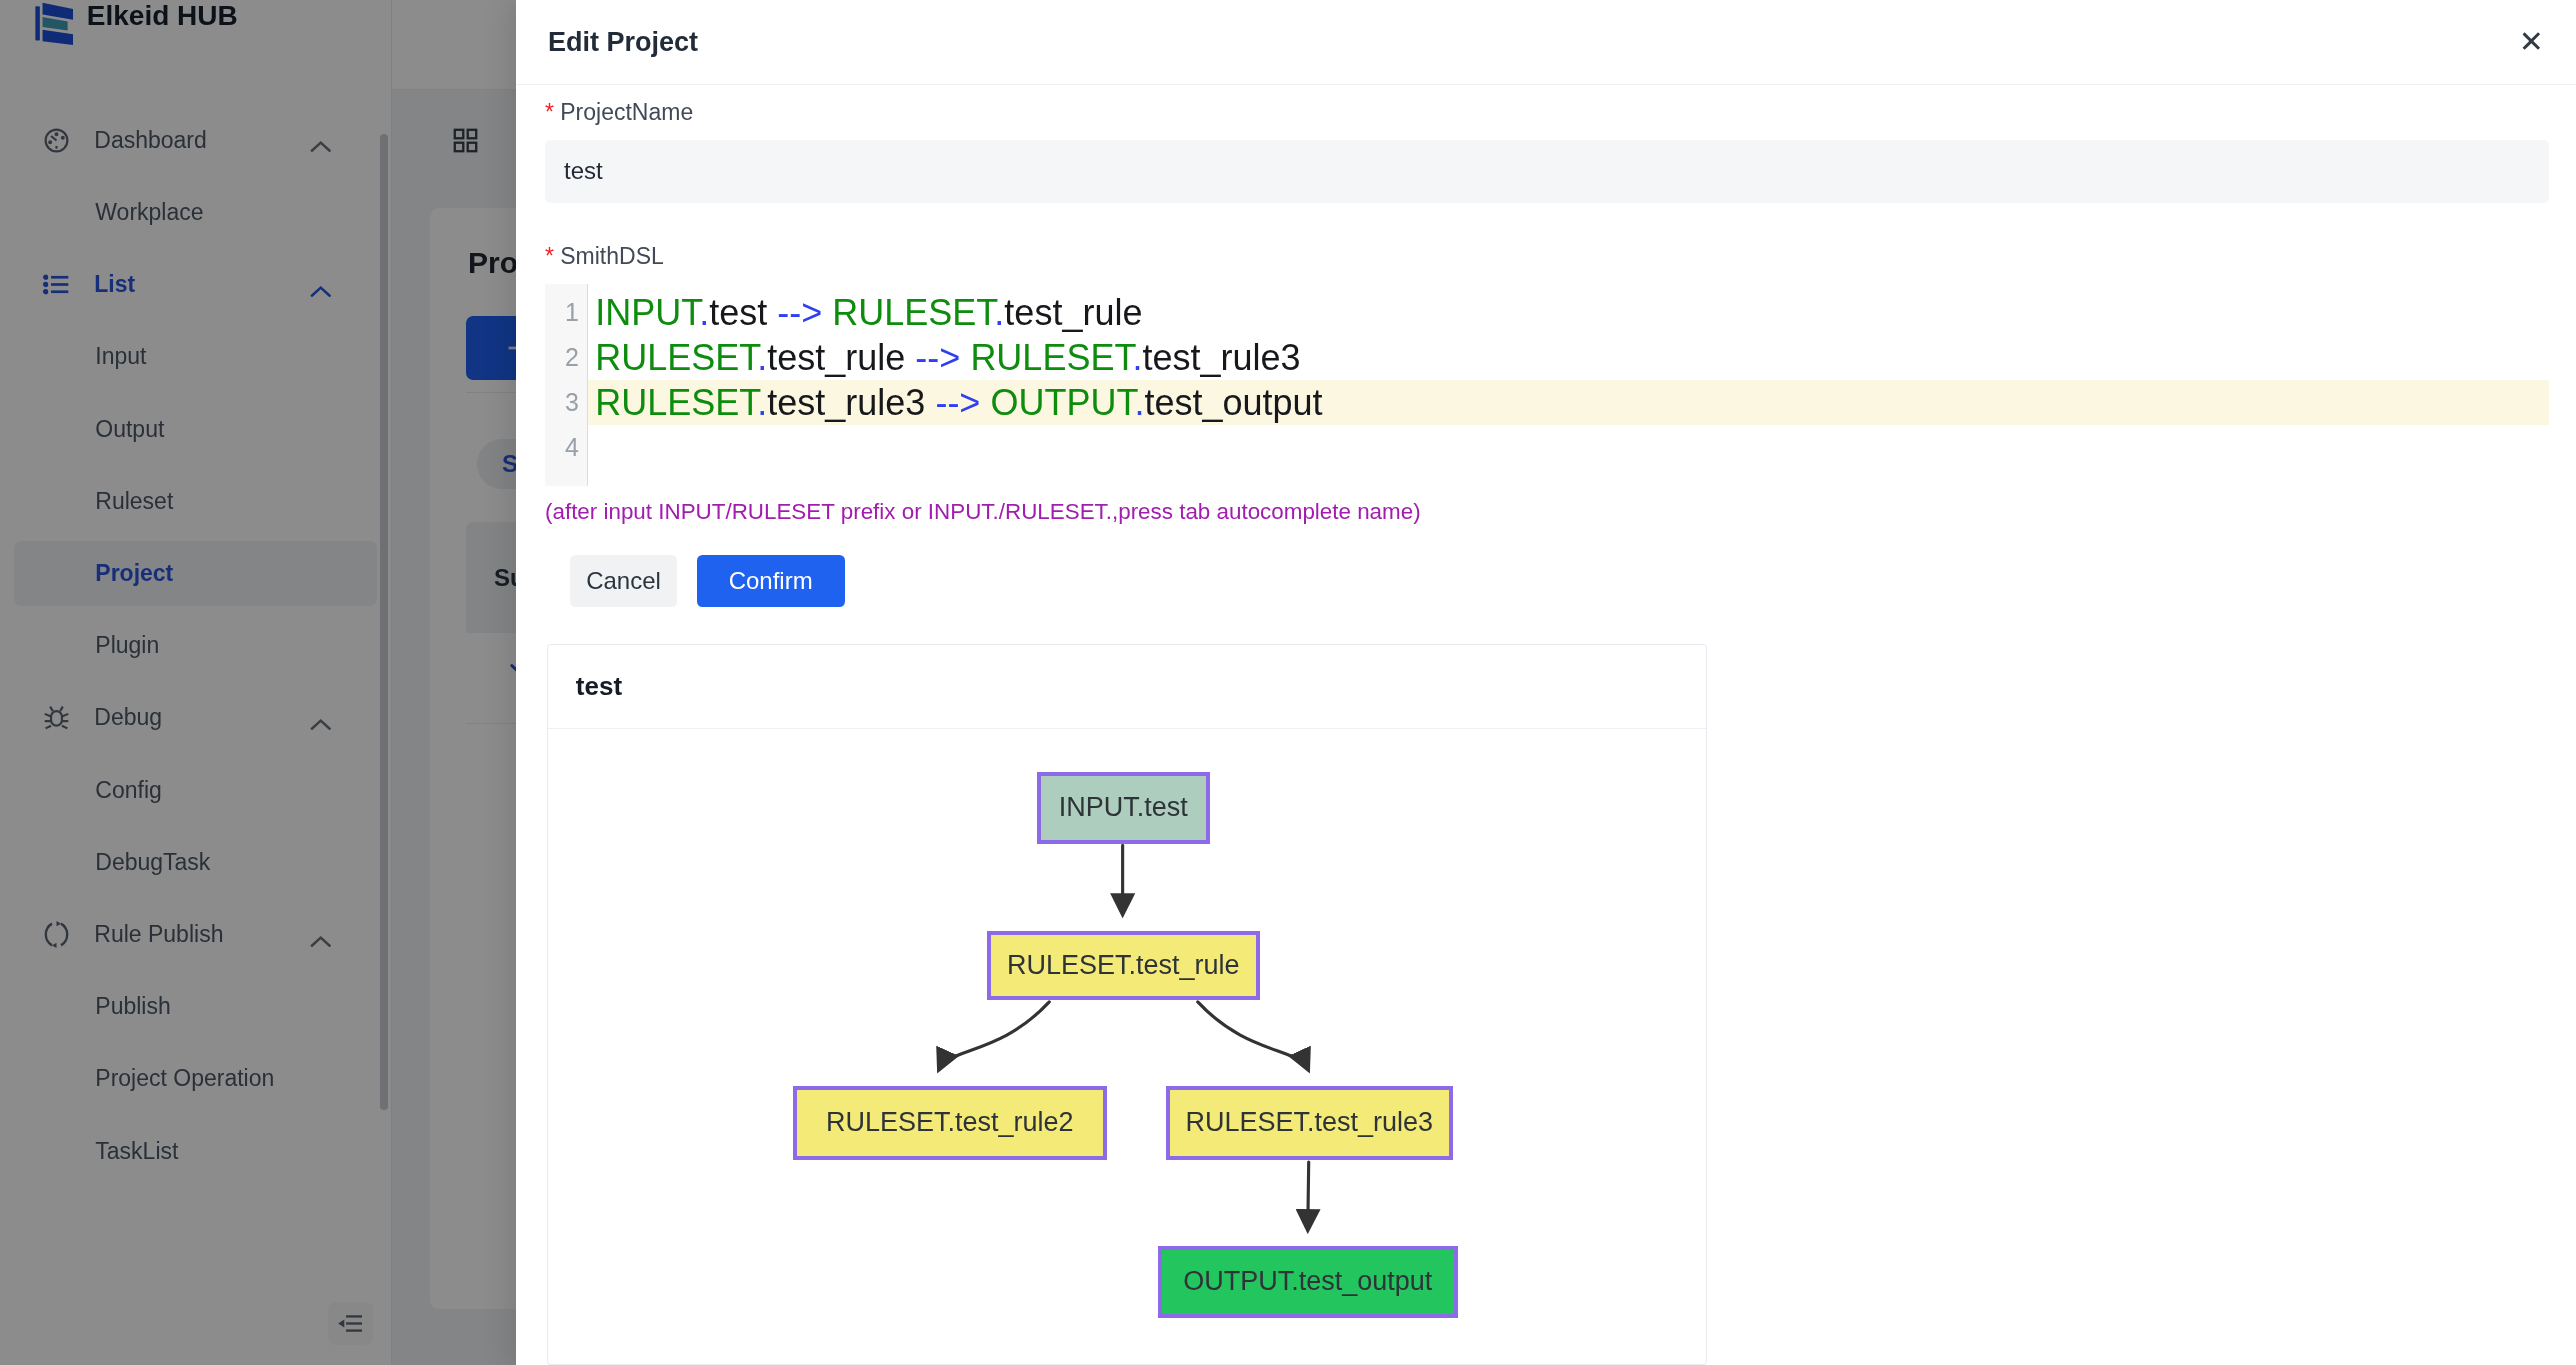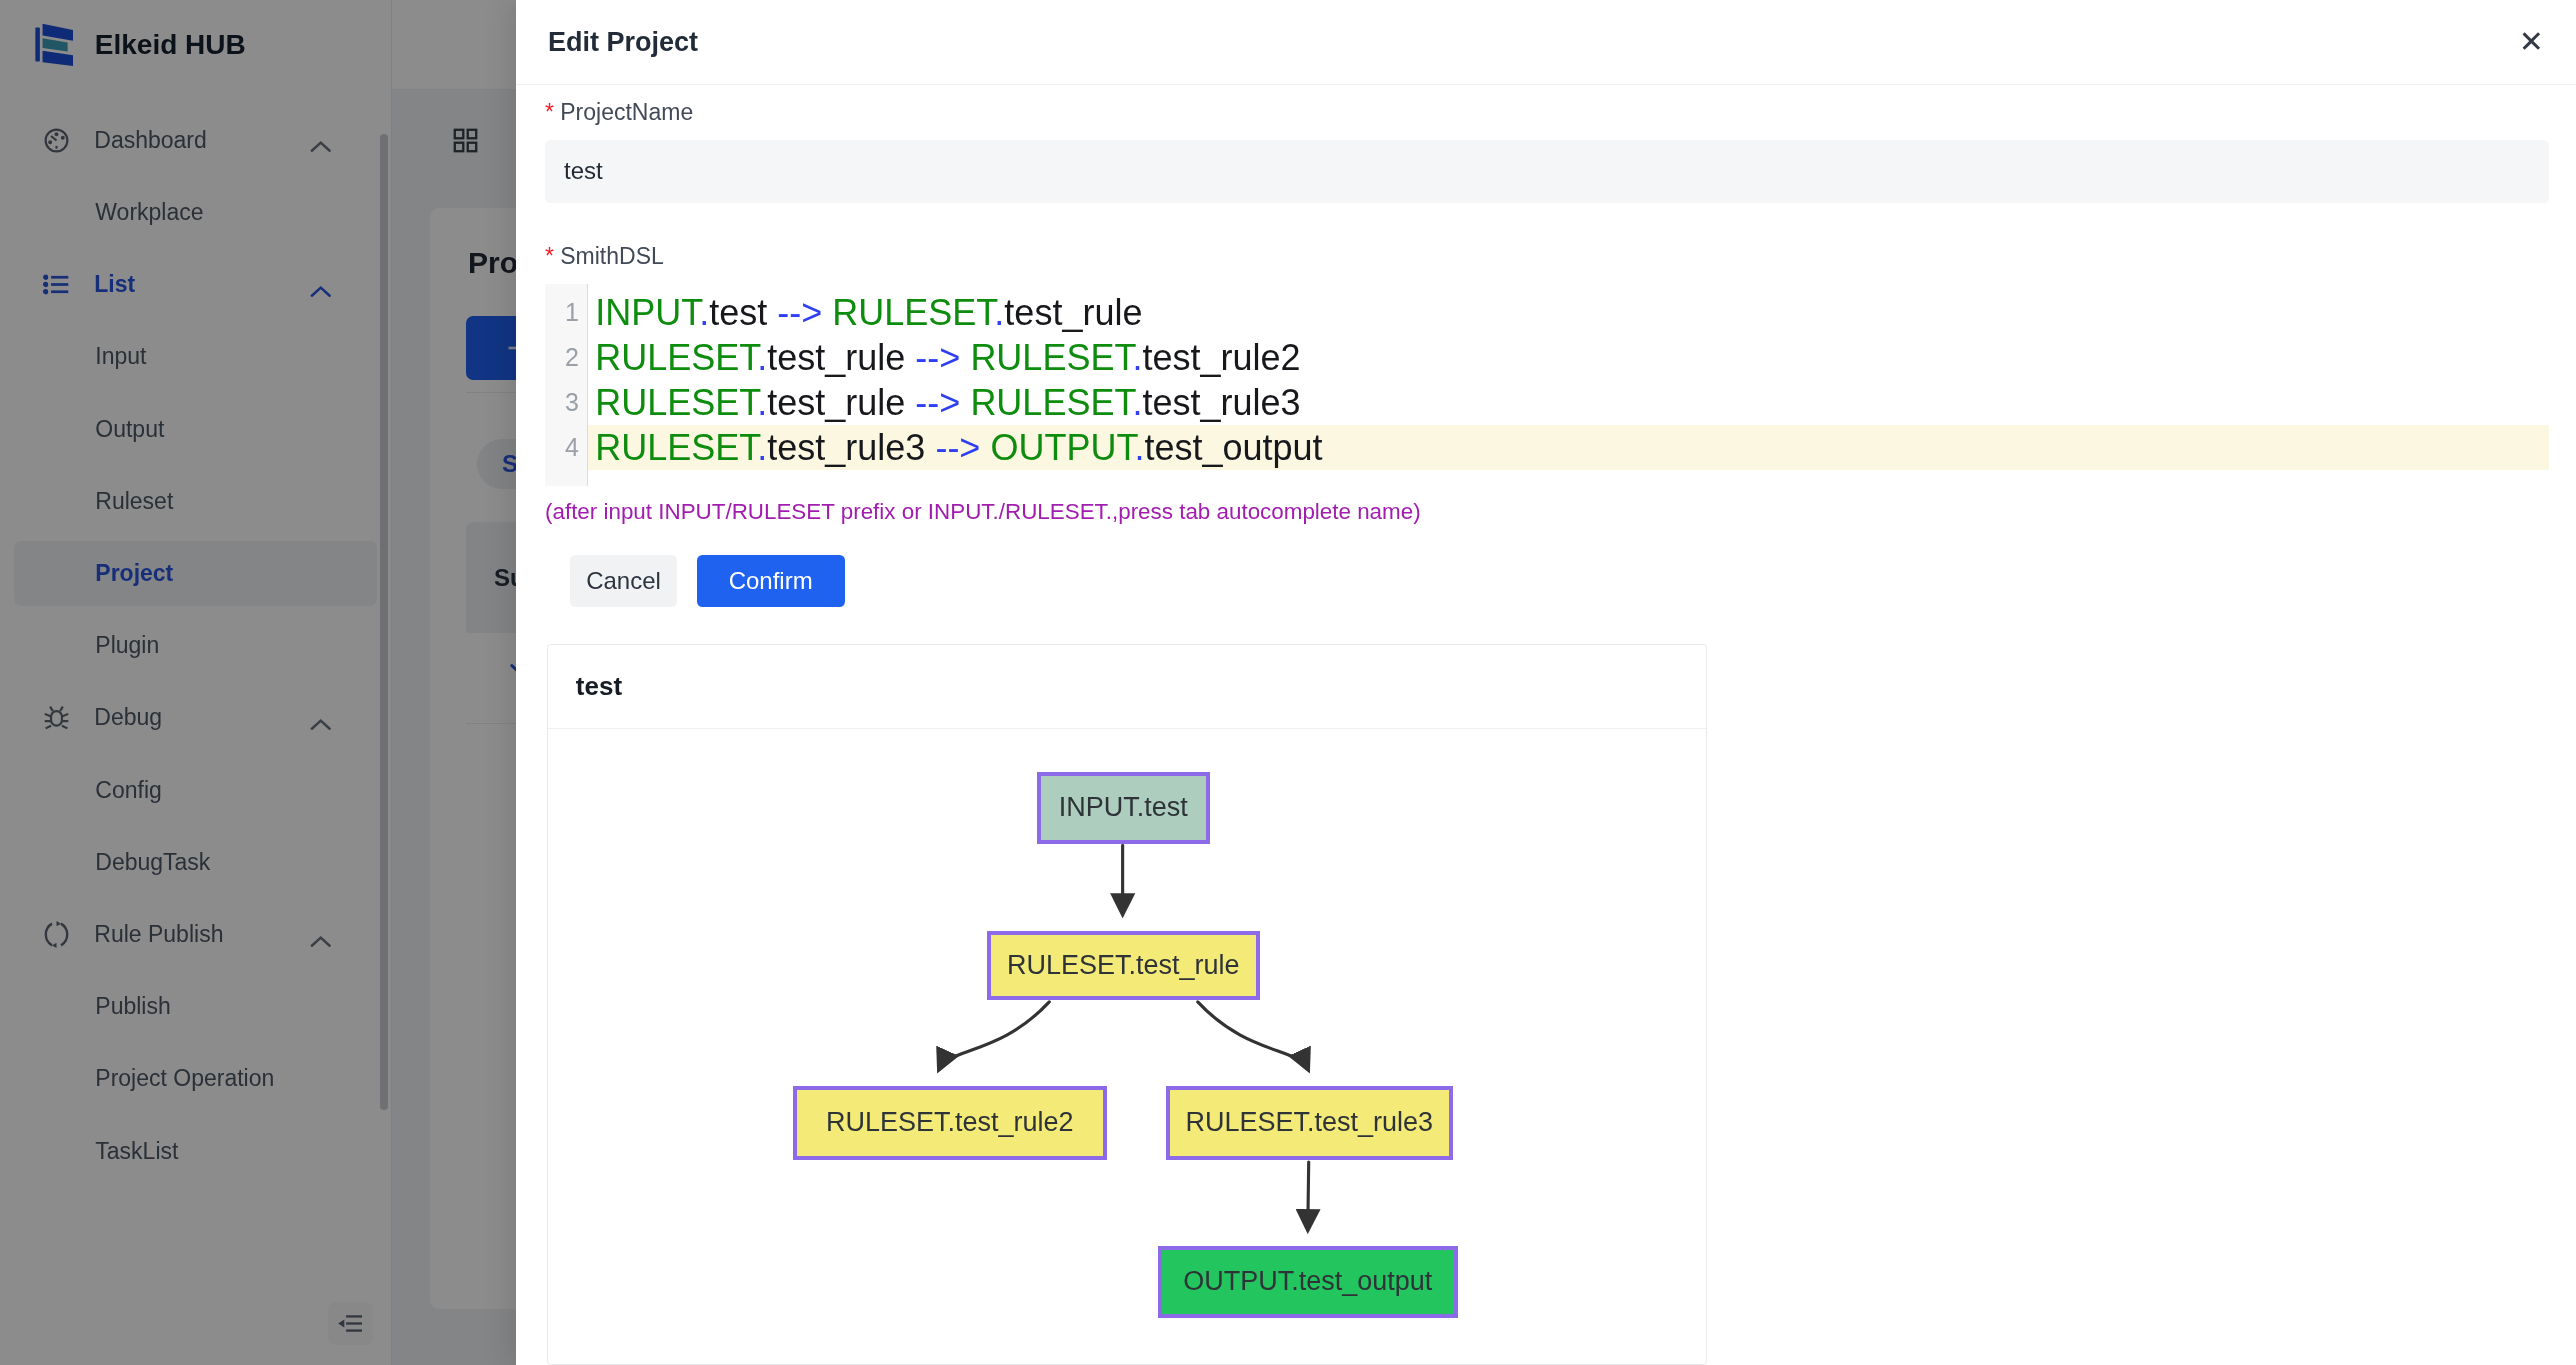--- a/index.html
+++ b/index.html
@@ -3,21 +3,21 @@
 <meta charset="utf-8">
 <style>
   html,body{margin:0;padding:0;background:#fff;}
   *{box-sizing:border-box;}
   .stage{position:relative;width:2576px;height:1366px;overflow:hidden;
          font-family:"Liberation Sans",sans-serif;background:#f0f2f5;}
 
   
   .sidebar{position:absolute;left:0;top:0;bottom:0;width:392px;background:#fff;
            border-right:0.9px solid #e8eaed;z-index:1;}
-  .logo-row{height:90px;display:flex;align-items:center;padding-left:29.5px;gap:8px;}
+  .logo-row{height:90px;display:flex;align-items:flex-start;padding-left:29.5px;}
   .logo-title{font-size:28px;font-weight:bold;color:#17212e;margin-left:14.3px;}
   .menu{padding-top:10.7px;}
   .menu-item{height:65px;margin:7.2px 14.3px;border-radius:7.2px;display:flex;align-items:center;
              font-size:23px;color:#4e5866;position:relative;cursor:pointer;}
   .menu-item.parent{padding-left:27px;}
   .menu-item.child{padding-left:81px;}
   .menu-item .icon-box{width:30px;margin-right:23px;display:flex;align-items:center;justify-content:center;}
   .menu-item .chev{position:absolute;right:45px;top:25px;}
   .menu-item.active-text{color:#2a55dd;font-weight:bold;}
   .menu-item.selected{background:#f1f2f6;color:#2a55dd;}
@@ -274,21 +274,20 @@
 
       <div class="editor">
         <div class="gutter" id="gutter">
             <div>1</div>
             <div>2</div>
             <div>3</div>
             <div>4</div>
           </div>
         <div class="code-lines" id="code-lines">
             <div class="cm-line"><span class="tok-kw">INPUT</span><span class="tok-dot">.</span><span class="tok-plain">test</span><span class="tok-plain"> </span><span class="tok-arrow">--&gt;</span><span class="tok-plain"> </span><span class="tok-kw">RULESET</span><span class="tok-dot">.</span><span class="tok-plain">test_rule</span></div>
-            <div class="cm-line"><span class="tok-kw">RULESET</span><span class="tok-dot">.</span><span class="tok-plain">test_rule</span><span class="tok-plain"> </span><span class="tok-arrow">--&gt;</span><span class="tok-plain"> </span><span class="tok-kw">RULESET</span><span class="tok-dot">.</span><span class="tok-plain">test_rule2</span></div>
             <div class="cm-line"><span class="tok-kw">RULESET</span><span class="tok-dot">.</span><span class="tok-plain">test_rule</span><span class="tok-plain"> </span><span class="tok-arrow">--&gt;</span><span class="tok-plain"> </span><span class="tok-kw">RULESET</span><span class="tok-dot">.</span><span class="tok-plain">test_rule3</span></div>
             <div class="cm-line active"><span class="tok-kw">RULESET</span><span class="tok-dot">.</span><span class="tok-plain">test_rule3</span><span class="tok-plain"> </span><span class="tok-arrow">--&gt;</span><span class="tok-plain"> </span><span class="tok-kw">OUTPUT</span><span class="tok-dot">.</span><span class="tok-plain">test_output</span></div>
           </div>
       </div>
 
       <div class="helper">(after input INPUT/RULESET prefix or INPUT./RULESET.,press tab autocomplete name)</div>
 
       <div class="btn-row">
         <button class="btn btn-cancel">Cancel</button>
         <button class="btn btn-confirm">Confirm</button>

